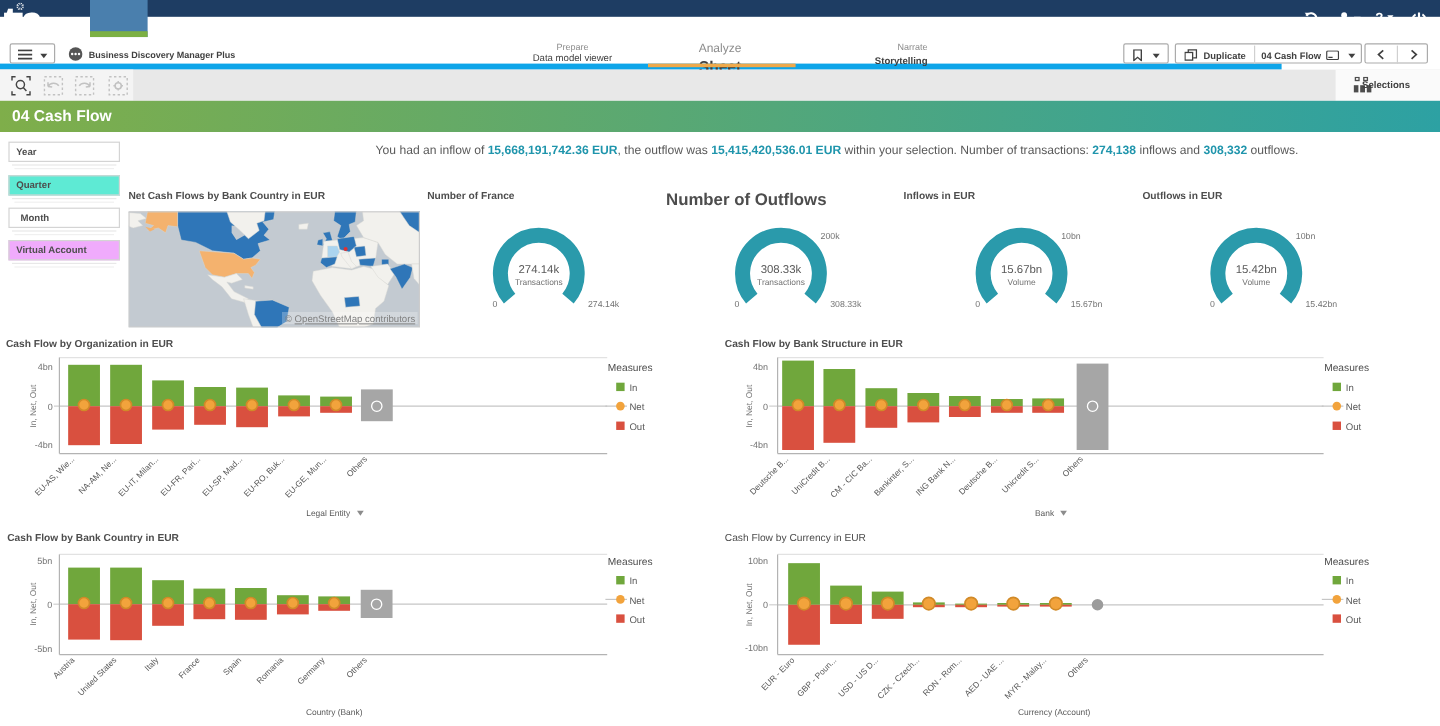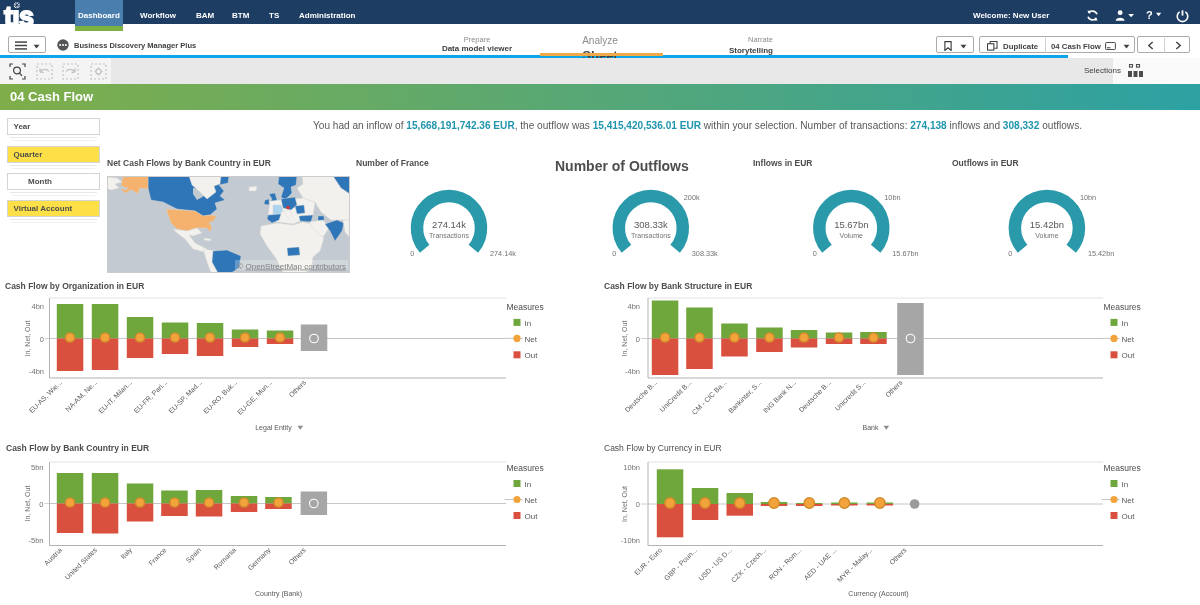--- a/index.html
+++ b/index.html
@@ -1,40 +1,31 @@
 <!DOCTYPE html>
 <html><head><meta charset="utf-8"><style>
 *{margin:0;padding:0;box-sizing:border-box}
 body{width:1200px;height:605px;font-family:"Liberation Sans",sans-serif;background:#fff;overflow:hidden;position:relative}
 .abs{position:absolute}
 </style></head>
 <body>
 
-<div class="abs" style="left:0;top:0;width:1200px;height:24px;background:#1e3d63">
+<div class="abs" style="left:0;top:0;width:1200px;height:14px;background:#1e3d63">
   <svg class="abs" style="left:0;top:0" width="70" height="31" viewBox="0 0 70 31">
       <text x="4" y="26" font-family="Liberation Sans, sans-serif" font-size="27" font-weight="bold" fill="#fff" stroke="#fff" stroke-width="1.8" letter-spacing="-0.8">tıs</text>
       <circle cx="16.8" cy="5.2" r="3" fill="#fff"></circle>
       <g stroke="#1e3d63" stroke-width="0.9">
         <path d="M14.3 2.7 L19.3 7.7"></path>
         <path d="M19.3 2.7 L14.3 7.7"></path>
         <path d="M16.8 1.7 V8.7"></path>
         <path d="M13.3 5.2 H20.3"></path>
       </g>
     </svg>
   <div class="abs" style="left:74.5px;top:0;width:48px;height:31px;background:#4a7fad"></div>
   <div class="abs" style="left:74.5px;top:26px;width:48px;height:5px;background:#7cb043"></div>
-  <div class="abs" style="left:0;top:11px;width:1200px;height:14px;color:#fff;font-size:8px;font-weight:bold">
-    <span class="abs" style="left:78px">Dashboard</span>
-    <span class="abs" style="left:140px">Workflow</span>
-    <span class="abs" style="left:196px">BAM</span>
-    <span class="abs" style="left:232px">BTM</span>
-    <span class="abs" style="left:269px">TS</span>
-    <span class="abs" style="left:299px">Administration</span>
-    <span class="abs" style="left:973px">Welcome: New User</span>
-  </div>
   <svg class="abs" style="left:1086px;top:9px" width="13" height="13" viewBox="0 0 16 16">
       <g stroke="#fff" stroke-width="2" fill="none">
         <path d="M13.5 6.5 A6 6 0 0 0 3 5"></path>
         <path d="M2.5 9.5 A6 6 0 0 0 13 11"></path>
       </g>
       <path d="M1.5 2 L5.5 2 L5 6 Z" fill="#fff"></path>
       <path d="M14.5 14 L10.5 14 L11 10 Z" fill="#fff"></path>
     </svg>
   <svg class="abs" style="left:1114px;top:9px" width="22" height="13" viewBox="0 0 26 16">
       <circle cx="7" cy="4.5" r="3" fill="#fff"></circle>
@@ -44,21 +35,21 @@
   <div class="abs" style="left:1146px;top:9px;color:#fff;font-size:11px;font-weight:bold">?</div>
   <svg class="abs" style="left:1155px;top:12px" width="8" height="6" viewBox="0 0 10 8">
       <path d="M1 1 L8 1 L4.5 5.5 Z" fill="#fff"></path>
     </svg>
   <svg class="abs" style="left:1176px;top:9px" width="13" height="14" viewBox="0 0 16 17">
       <path d="M8 1.5 L8 8" stroke="#fff" stroke-width="2.2"></path>
       <path d="M4.5 3.5 A6.5 6.5 0 1 0 11.5 3.5" stroke="#fff" stroke-width="2" fill="none"></path>
     </svg>
 </div>
 
-<div class="abs" style="left:0;top:31px;width:1068px;height:27px;background:#fff;border-bottom:3px solid #0ea5e9">
+<div class="abs" style="left:0;top:31px;width:1068px;height:27px;background:#fff;border-bottom:5px solid #0ea5e9">
   <div class="abs" style="left:8px;top:5px;width:38px;height:17px;border:1px solid #ababab;border-radius:2px">
     <svg class="abs" style="left:6px;top:4px" width="12" height="9" viewBox="0 0 14 10">
         <g stroke="#404040" stroke-width="1.7">
           <path d="M0 1 H14"></path>
           <path d="M0 5 H14"></path>
           <path d="M0 9 H14"></path>
         </g>
       </svg>
     <svg class="abs" style="left:24px;top:6.5px" width="7" height="5" viewBox="0 0 8 6">
         <path d="M0.5 1 L7.5 1 L4 5.5 Z" fill="#404040"></path>
@@ -68,21 +59,21 @@
       <circle cx="6.5" cy="6.5" r="6.2" fill="#555555"></circle>
       <g fill="#fff">
         <circle cx="3.4" cy="6.5" r="1.1"></circle>
         <circle cx="6.5" cy="6.5" r="1.1"></circle>
         <circle cx="9.6" cy="6.5" r="1.1"></circle>
       </g>
     </svg>
   <div class="abs" style="left:74px;top:10px;font-size:7.5px;font-weight:bold;color:#404040">Business Discovery Manager Plus</div>
   <div class="abs" style="left:427px;top:4px;width:100px;text-align:center">
       <div style="font-size:7.5px;color:#8c8c8c">Prepare</div>
-      <div style="font-size:8px;font-weight:bold;color:#404040;margin-top:0">Data model viewer</div>
+      <div style="font-size:8px;font-weight:normal;color:#404040;margin-top:0">Data model viewer</div>
     </div>
   <div class="abs" style="left:550px;top:4px;width:100px;text-align:center">
       <div style="font-size:10px;color:#8c8c8c">Analyze</div>
       <div style="font-size:13px;font-weight:bold;color:#404040;margin-top:2px">Sheet</div>
     </div>
   <div class="abs" style="left:540px;top:22.3px;width:123px;height:2.4px;background:#eea94b"></div>
   <div class="abs" style="left:673px;top:4px;width:100px;text-align:right">
       <div style="font-size:7.5px;color:#8c8c8c">Narrate</div>
       <div style="font-size:8px;font-weight:bold;color:#404040;margin-top:2px">Storytelling</div>
     </div>
@@ -162,36 +153,36 @@
       <g fill="none" stroke="#4d4d4d" stroke-width="1.1">
         <rect x="1.5" y="0.5" width="3" height="2.6"></rect>
         <rect x="8.5" y="0.5" width="3" height="2.6"></rect>
       </g>
       <g fill="#4d4d4d">
         <rect x="0" y="7" width="4" height="6"></rect>
         <rect x="5.5" y="7" width="4" height="6"></rect>
         <rect x="11" y="7" width="4" height="6"></rect>
       </g>
     </svg>
-  <div class="abs" style="left:1084px;top:8px;font-size:8px;font-weight:normal;color:#404040">Selections</div>
+  <div class="abs" style="left:1135px;top:8px;font-size:8px;font-weight:bold;color:#404040">Selections</div>
 </div>
 
 <div class="abs" style="left:0;top:84px;width:1200px;height:26px;background:linear-gradient(to right,#7fae4a,#2da1a3)">
   <div class="abs" style="left:10px;top:5px;color:#fff;font-size:13px;font-weight:bold">04 Cash Flow</div>
 </div>
 <div class="abs" style="left:7px;top:118px;width:93px;height:17px;background:#fff;border:1px solid #d4d4d4;font-size:8px;font-weight:bold;color:#4d4d4d;line-height:15px;padding-left:5.5px">Year</div>
 <div class="abs" style="left:10px;top:137px;width:87px;height:1px;background:#e8e8e8"></div>
 <div class="abs" style="left:12px;top:140px;width:83px;height:1px;background:#f0f0f0"></div>
-<div class="abs" style="left:7px;top:146px;width:93px;height:17px;background:#fde047;border:1px solid #d4d4d4;font-size:8px;font-weight:bold;color:#4d4d4d;line-height:15px;padding-left:5.5px">Quarter</div>
+<div class="abs" style="left:7px;top:146px;width:93px;height:17px;background:#5eead4;border:1px solid #d4d4d4;font-size:8px;font-weight:bold;color:#4d4d4d;line-height:15px;padding-left:5.5px">Quarter</div>
 <div class="abs" style="left:10px;top:165px;width:87px;height:1px;background:#e8e8e8"></div>
 <div class="abs" style="left:12px;top:168px;width:83px;height:1px;background:#f0f0f0"></div>
-<div class="abs" style="left:7px;top:173px;width:93px;height:17px;background:#fff;border:1px solid #d4d4d4;font-size:8px;font-weight:bold;color:#4d4d4d;line-height:15px;padding-left:20px">Month</div>
+<div class="abs" style="left:7px;top:173px;width:93px;height:17px;background:#fff;border:1px solid #d4d4d4;font-size:8px;font-weight:bold;color:#4d4d4d;line-height:15px;padding-left:9px">Month</div>
 <div class="abs" style="left:10px;top:192px;width:87px;height:1px;background:#e8e8e8"></div>
 <div class="abs" style="left:12px;top:195px;width:83px;height:1px;background:#f0f0f0"></div>
-<div class="abs" style="left:7px;top:200px;width:93px;height:17px;background:#fde047;border:1px solid #d4d4d4;font-size:8px;font-weight:bold;color:#4d4d4d;line-height:15px;padding-left:5.5px">Virtual Account</div>
+<div class="abs" style="left:7px;top:200px;width:93px;height:17px;background:#f0abfc;border:1px solid #d4d4d4;font-size:8px;font-weight:bold;color:#4d4d4d;line-height:15px;padding-left:5.5px">Virtual Account</div>
 <div class="abs" style="left:10px;top:219px;width:87px;height:1px;background:#e8e8e8"></div>
 <div class="abs" style="left:12px;top:222px;width:83px;height:1px;background:#f0f0f0"></div>
 <div class="abs" style="left:101px;top:120px;width:1193px;text-align:center;font-size:10.1px;color:#595959">You had an inflow of <b style="color:#1f95ac">15,668,191,742.36 EUR</b>, the outflow was <b style="color:#1f95ac">15,415,420,536.01 EUR</b> within your selection. Number of transactions: <b style="color:#1f95ac">274,138</b> inflows and <b style="color:#1f95ac">308,332</b> outflows.</div>
 <div class="abs" style="left:107px;top:158px;width:300px;font-size:8.5px;font-weight:bold;color:#4d4d4d;white-space:nowrap">Net Cash Flows by Bank Country in EUR</div>
 <div class="abs" style="left:356px;top:158px;width:300px;font-size:8.5px;font-weight:bold;color:#4d4d4d;white-space:nowrap">Number of France</div>
 <div class="abs" style="left:555px;top:158px;width:300px;font-size:14px;font-weight:bold;color:#4d4d4d;white-space:nowrap">Number of Outflows</div>
 <div class="abs" style="left:753px;top:158px;width:300px;font-size:8.5px;font-weight:bold;color:#4d4d4d;white-space:nowrap">Inflows in EUR</div>
 <div class="abs" style="left:952px;top:158px;width:300px;font-size:8.5px;font-weight:bold;color:#4d4d4d;white-space:nowrap">Outflows in EUR</div>
 <div class="abs" style="left:5px;top:281px;width:300px;font-size:8.5px;font-weight:bold;color:#4d4d4d;white-space:nowrap">Cash Flow by Organization in EUR</div>
 <div class="abs" style="left:604px;top:281px;width:300px;font-size:8.5px;font-weight:bold;color:#4d4d4d;white-space:nowrap">Cash Flow by Bank Structure in EUR</div>

